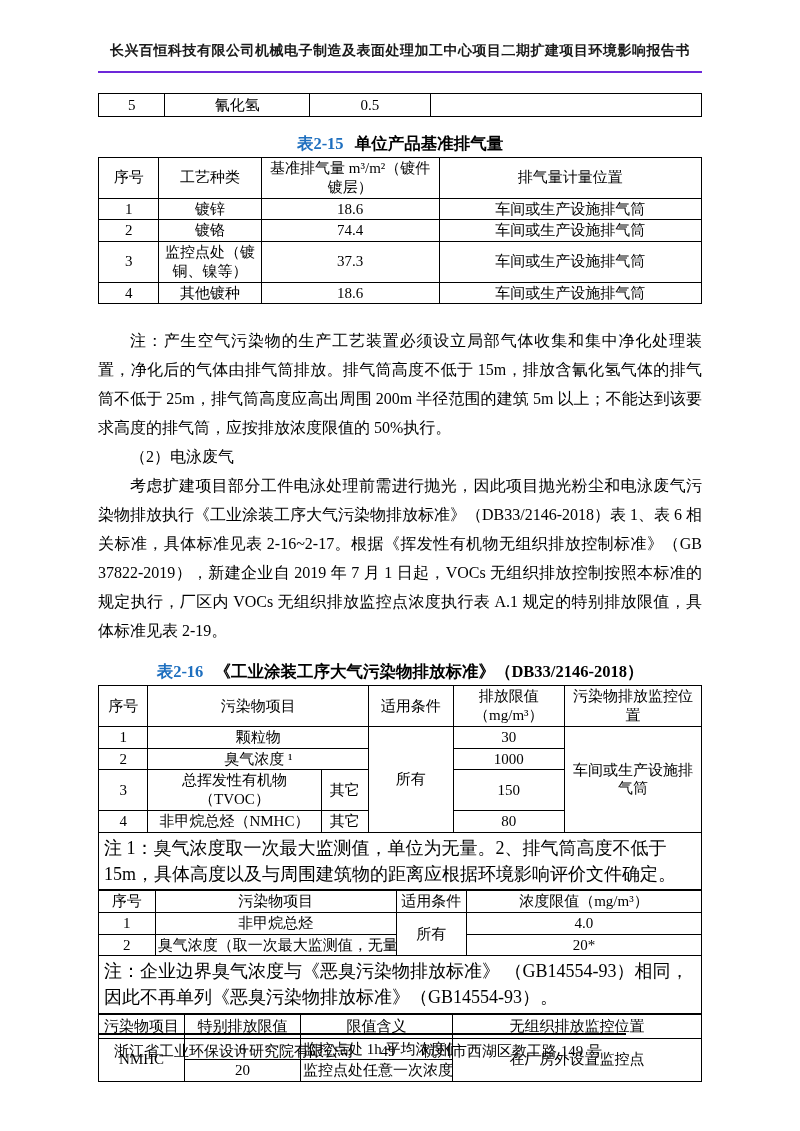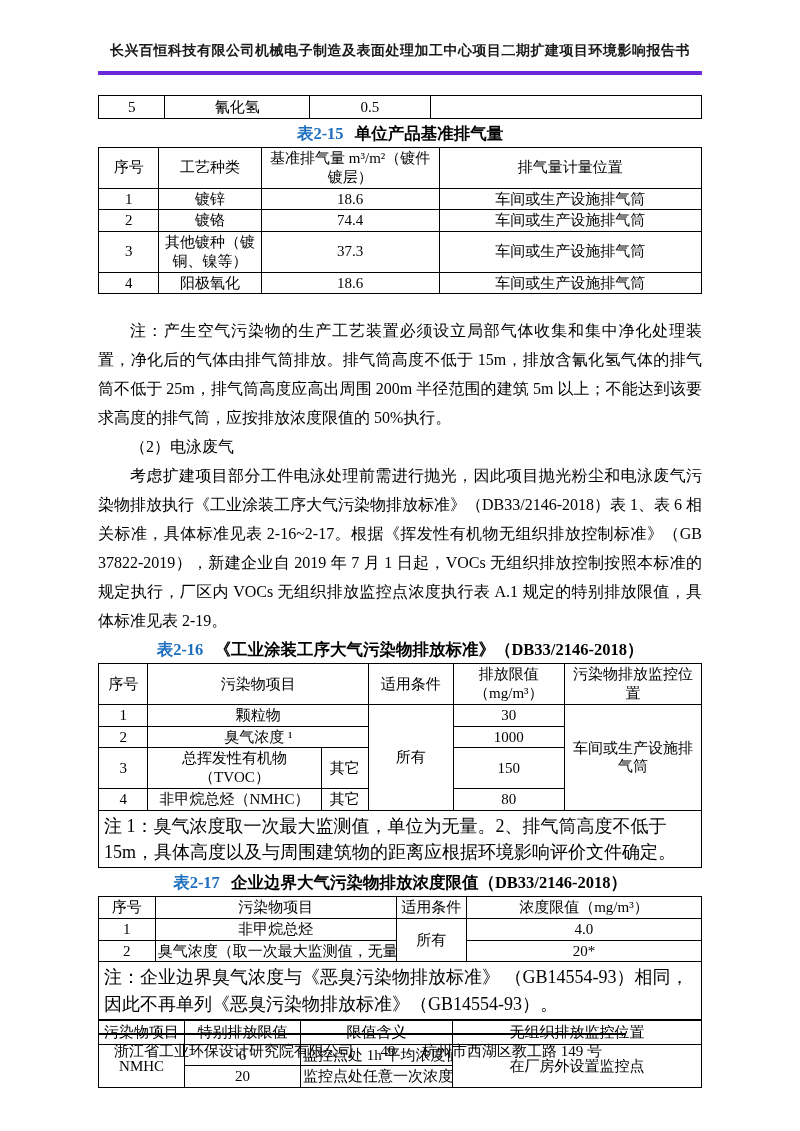--- a/index.html
+++ b/index.html
@@ -6,21 +6,21 @@
   body {
     width:800px; height:1131px;
     background:#ffffff; color:#000;
     font-family:"Liberation Serif","DejaVu Serif",serif;
     position:relative; overflow:hidden;
   }
   .content { position:absolute; left:98px; top:0; width:604px; }
 
   .doc-header {
     padding-top:42px; padding-bottom:11px;
-    border-bottom:4px solid #6d28d9;
+    border-bottom:2px solid #6d28d9;
     text-align:center; font-size:14px; letter-spacing:0.5px;
     font-weight:bold; color:#1a1a1a;
   }
 
   table.tbl {
     width:100%; border-collapse:collapse; table-layout:fixed;
     border:1.5px solid #000;
   }
   table.tbl td {
     border:1px solid #000;
@@ -31,21 +31,21 @@
   table.tbl td.note-cell {
     text-align:left; font-size:18px; line-height:1.45; padding:2px 5px;
   }
   .nowrap { white-space:nowrap; }
 
   .cont-tbl { margin-top:20px; }
   .cont-tbl tr { height:23px; }
 
   .caption {
     text-align:center; font-weight:bold; font-size:16.5px;
-    margin:3px 0 2px 0; line-height:1.4;
+    margin:15px 0 2px 0; line-height:1.4;
   }
   .cap-no { color:#1e6fbf; margin-right:11px; }
 
   .h38 { height:38px; } .h34 { height:34px; } .h24 { height:24px; }
   .h22 { height:22px; } .h21 { height:21px; } .h20 { height:20px; }
 
   .body-note {
     margin-top:22px; font-size:16px; line-height:29px;
     text-align:justify; text-indent:2em;
   }
@@ -113,27 +113,27 @@
       <td>车间或生产设施排气筒</td>
     </tr>
     <tr class="h21">
       <td>2</td>
       <td>镀铬</td>
       <td>74.4</td>
       <td>车间或生产设施排气筒</td>
     </tr>
     <tr class="h34">
       <td>3</td>
-      <td>其他镀种（镀铜、镍等）</td>
+      <td>监控点处（镀铜、镍等）</td>
       <td>37.3</td>
       <td>车间或生产设施排气筒</td>
     </tr>
     <tr class="h21">
       <td>4</td>
-      <td>阳极氧化</td>
+      <td>其他镀种</td>
       <td>18.6</td>
       <td>车间或生产设施排气筒</td>
     </tr>
   </tbody>
     </table>
 
   <div class="body-note">注：产生空气污染物的生产工艺装置必须设立局部气体收集和集中净化处理装置，净化后的气体由排气筒排放。排气筒高度不低于 15m，排放含氰化氢气体的排气筒不低于 25m，排气筒高度应高出周围 200m 半径范围的建筑 5m 以上；不能达到该要求高度的排气筒，应按排放浓度限值的 50%执行。</div>
 
   <div class="sub-heading">（2）电泳废气</div>
   <div class="body-para">考虑扩建项目部分工件电泳处理前需进行抛光，因此项目抛光粉尘和电泳废气污染物排放执行《工业涂装工序大气污染物排放标准》（DB33/2146-2018）表 1、表 6 相关标准，具体标准见表 2-16~2-17。根据《挥发性有机物无组织排放控制标准》（GB 37822-2019），新建企业自 2019 年 7 月 1 日起，VOCs 无组织排放控制按照本标准的规定执行，厂区内 VOCs 无组织排放监控点浓度执行表 A.1 规定的特别排放限值，具体标准见表 2-19。</div>
@@ -181,23 +181,20 @@
       <td class="nowrap">非甲烷总烃（NMHC）</td>
       <td>其它</td>
       <td>80</td>
     </tr>
     <tr>
       <td colspan="6" class="note-cell">注 1：臭气浓度取一次最大监测值，单位为无量。2、排气筒高度不低于 15m，具体高度以及与周围建筑物的距离应根据环境影响评价文件确定。</td>
     </tr>
   </tbody>
     </table>
 
-  <div class="caption">
-    <span class="cap-no">表2-17</span><span>企业边界大气污染物排放浓度限值（DB33/2146-2018）</span>
-  </div>
   <table class="tbl">
     <colgroup>
         <col style="width:9.4%">
         <col style="width:40%">
         <col style="width:11.6%">
         <col style="width:39%">
       </colgroup>
     <tbody>
         <tr class="h22">
       <td>序号</td>

